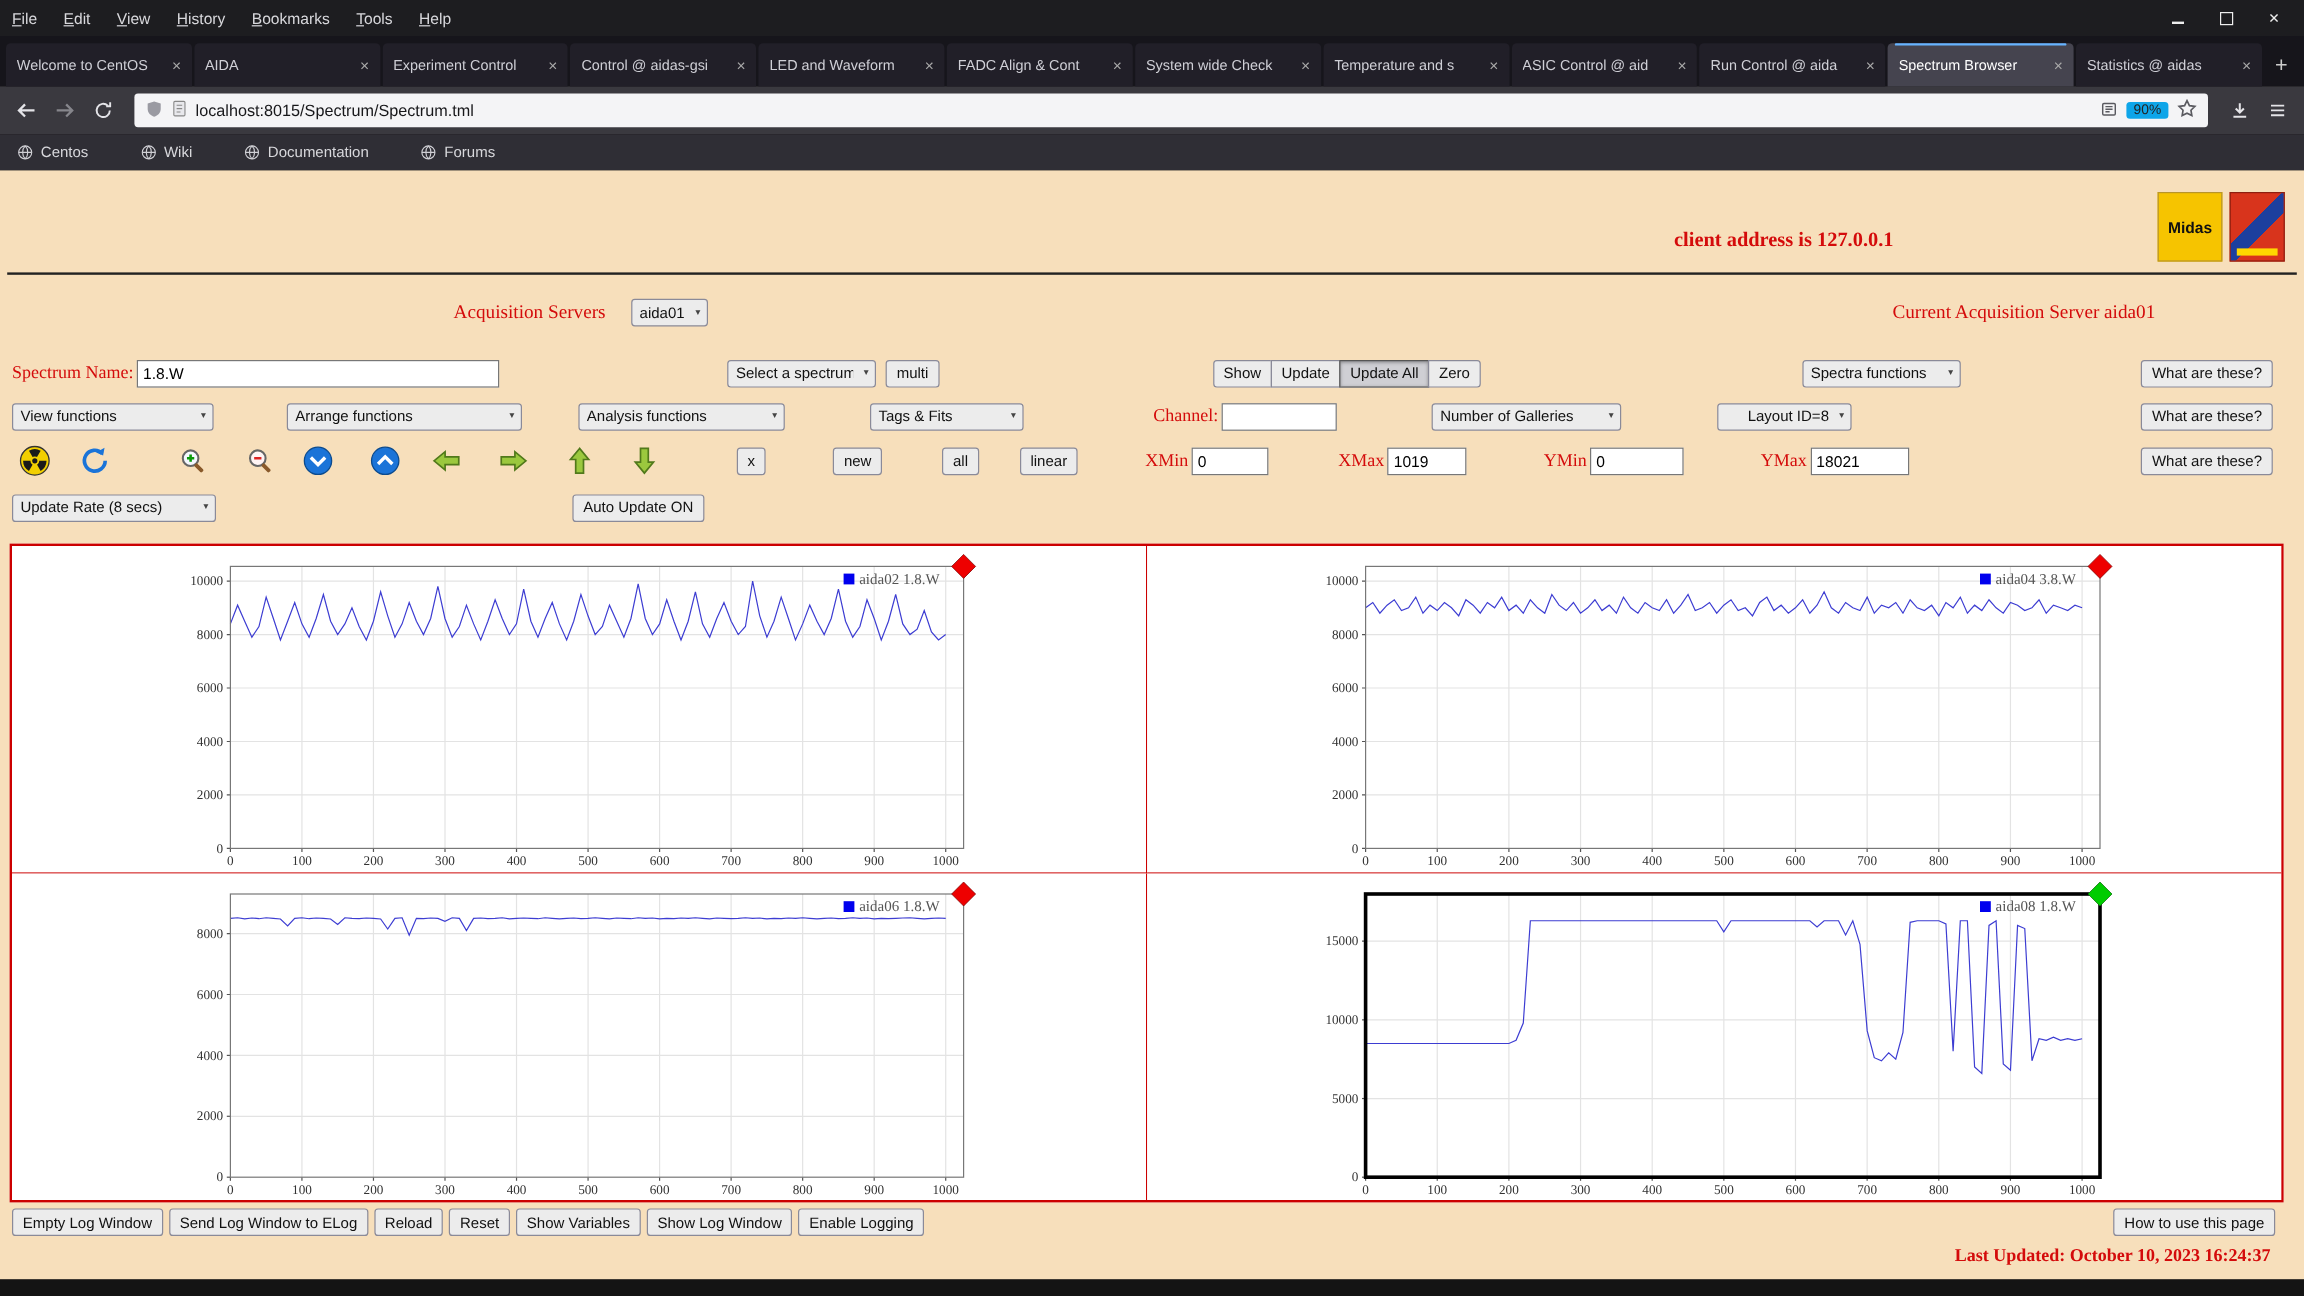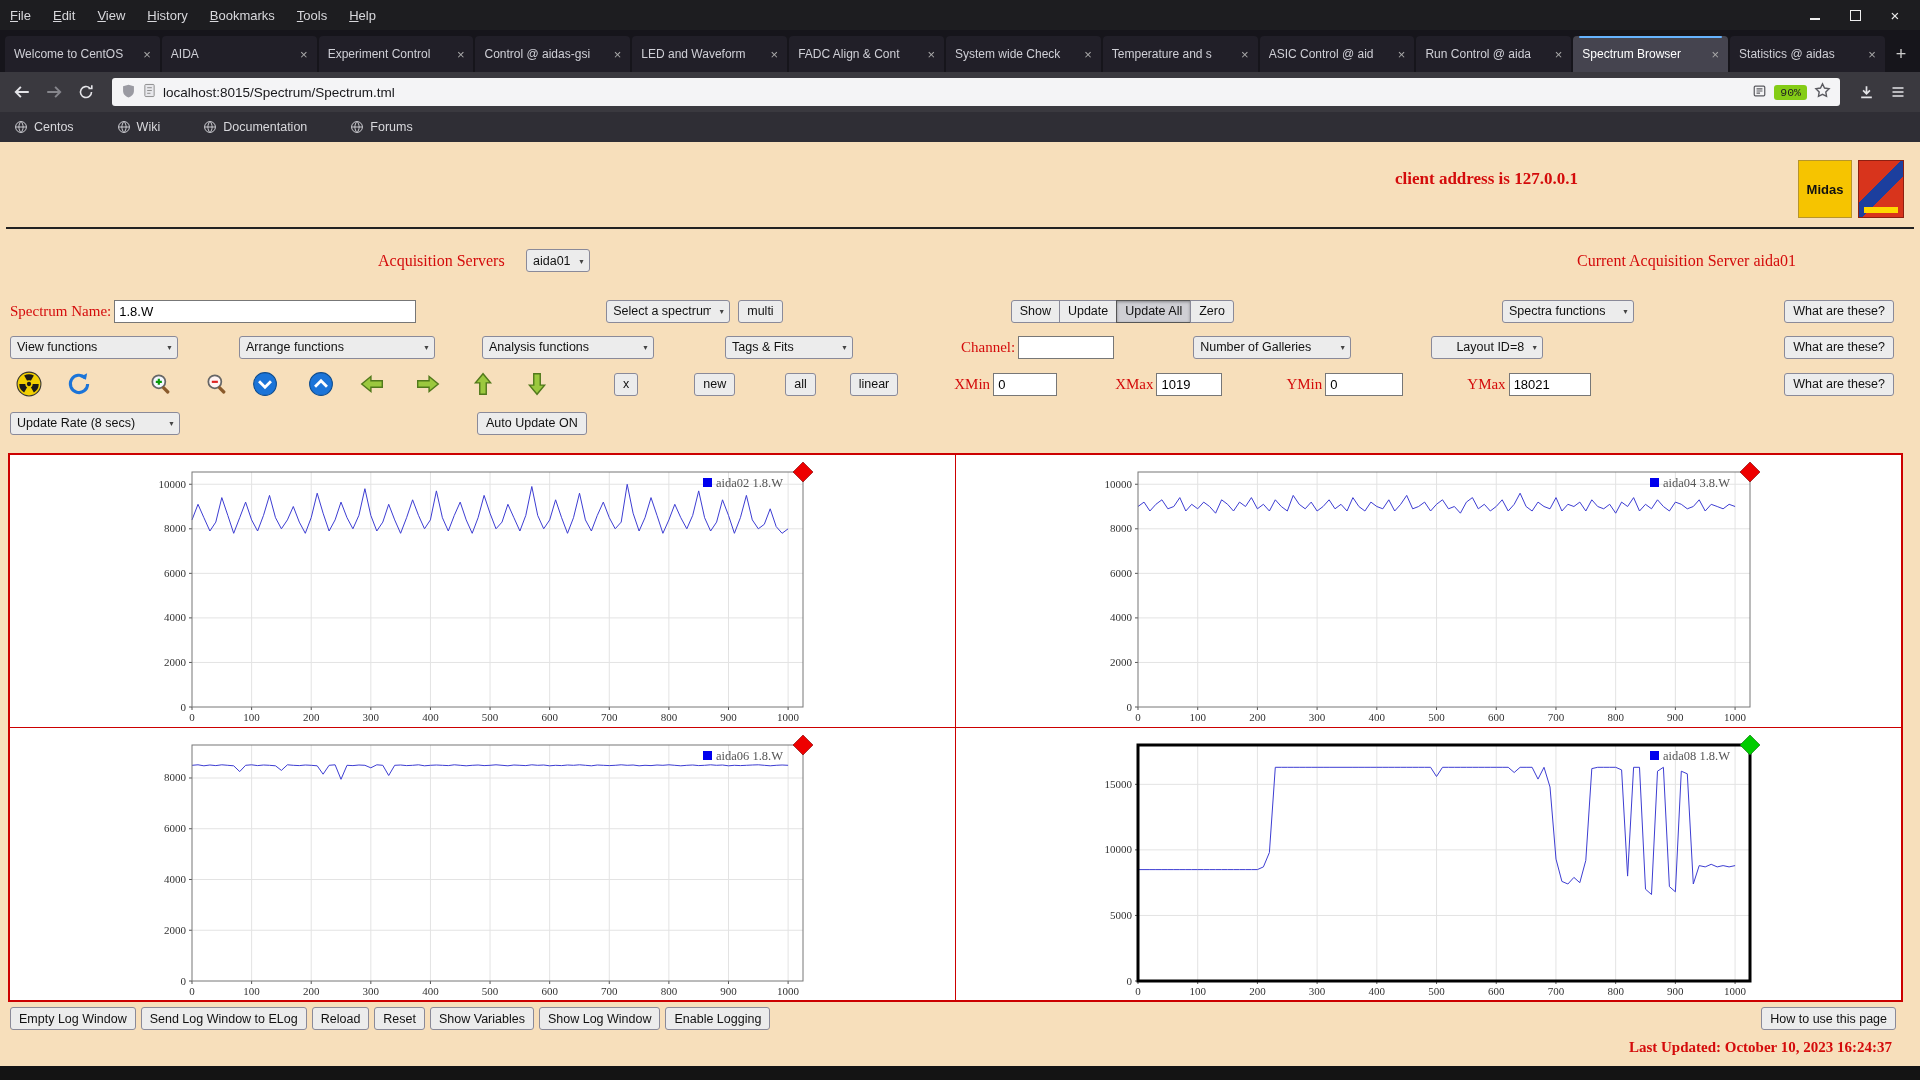--- a/index.html
+++ b/index.html
@@ -25,32 +25,32 @@
   .tab-label{flex:1;overflow:hidden;white-space:nowrap;}
   .tab-close{font-size:13px;color:#aaa;flex:0 0 auto;}
   .newtab{width:30px;height:36px;display:flex;align-items:center;justify-content:center;color:#ccc;font-size:18px;}
 
   .navbar{height:40px;background:#3a393f;display:flex;align-items:center;gap:8px;padding:0 10px;}
   .nav-icon{width:24px;height:24px;display:flex;align-items:center;justify-content:center;border-radius:3px;}
   .urlbar{flex:1;height:28px;background:#f4f4f6;border-radius:3px;display:flex;align-items:center;gap:7px;
           padding:0 9px;font-size:13.5px;color:#17171a;margin:0 6px;}
   .url-text{white-space:nowrap;}
   .url-spacer{flex:1;}
-  .zoom-badge{background:#84cc16;border-radius:3px;font-size:11.5px;padding:1px 6px;color:#222;font-family:Liberation Mono, monospace;}
+  .zoom-badge{background:#0ea5e9;border-radius:3px;font-size:11.5px;padding:1px 6px;color:#222;}
 
   .bookbar{height:30px;background:#2f2e35;display:flex;align-items:center;gap:43px;padding:0 14px;
            color:#d8d8dc;font-size:12.5px;}
   .bookmark{display:flex;gap:6px;align-items:center;}
 
   
   .page{position:absolute;top:142px;left:0;width:1920px;height:938px;background:#f7dfbb;}
   .bottom-strip{position:absolute;bottom:0;left:0;right:0;height:14px;background:#141414;}
 
   .page-title{position:absolute;left:10px;top:36px;font:bold 21px "Liberation Serif",serif;color:#d40b0b;}
-  .client-address{position:absolute;left:1395px;top:27px;font:bold 17px "Liberation Serif",serif;color:#d40b0b;}
+  .client-address{position:absolute;left:1395px;top:48px;font:bold 17px "Liberation Serif",serif;color:#d40b0b;}
   .logos{position:absolute;right:16px;top:18px;display:flex;gap:6px;}
   .midas-logo{width:52px;height:56px;background:#f6c400;border:1px solid #b8952a;display:flex;align-items:center;
               justify-content:center;font-family:Liberation Sans, sans-serif;font-weight:bold;color:#111;font-size:13px;position:relative;}
   .midas-logo::first-letter{font-size:24px;}
   .partner-logo{width:44px;height:56px;background:#d8341c;position:relative;border:1px solid #8e1f10;}
   .partner-logo::before{content:"";position:absolute;inset:0;
         background:linear-gradient(135deg,transparent 42%,#1c3f9e 42%,#1c3f9e 60%,transparent 60%);}
   .partner-logo::after{content:"";position:absolute;bottom:4px;left:5px;right:5px;height:6px;background:#ffd800;}
   .rule{position:absolute;top:85px;left:6px;right:6px;border-top:2px solid #222;}
 

